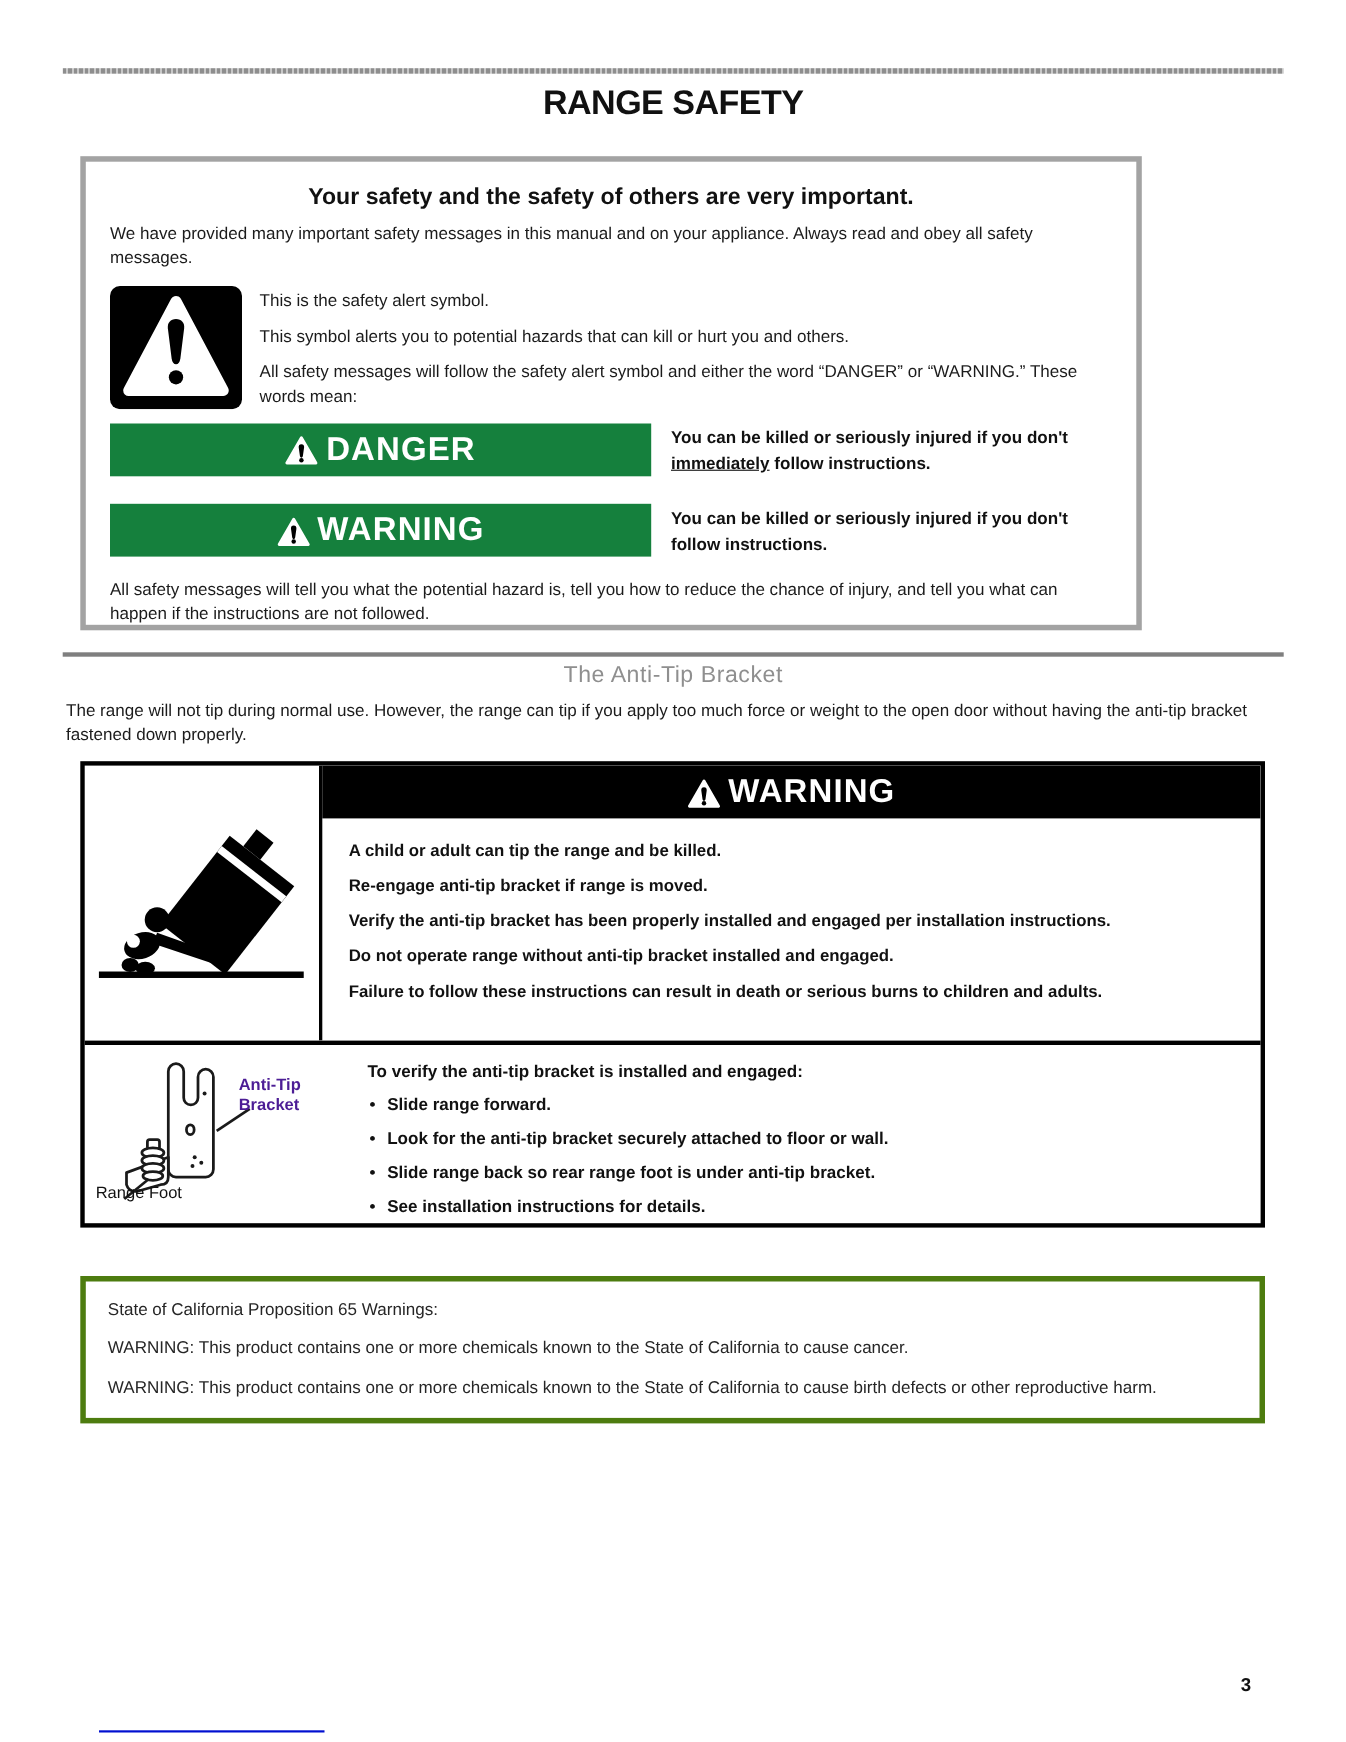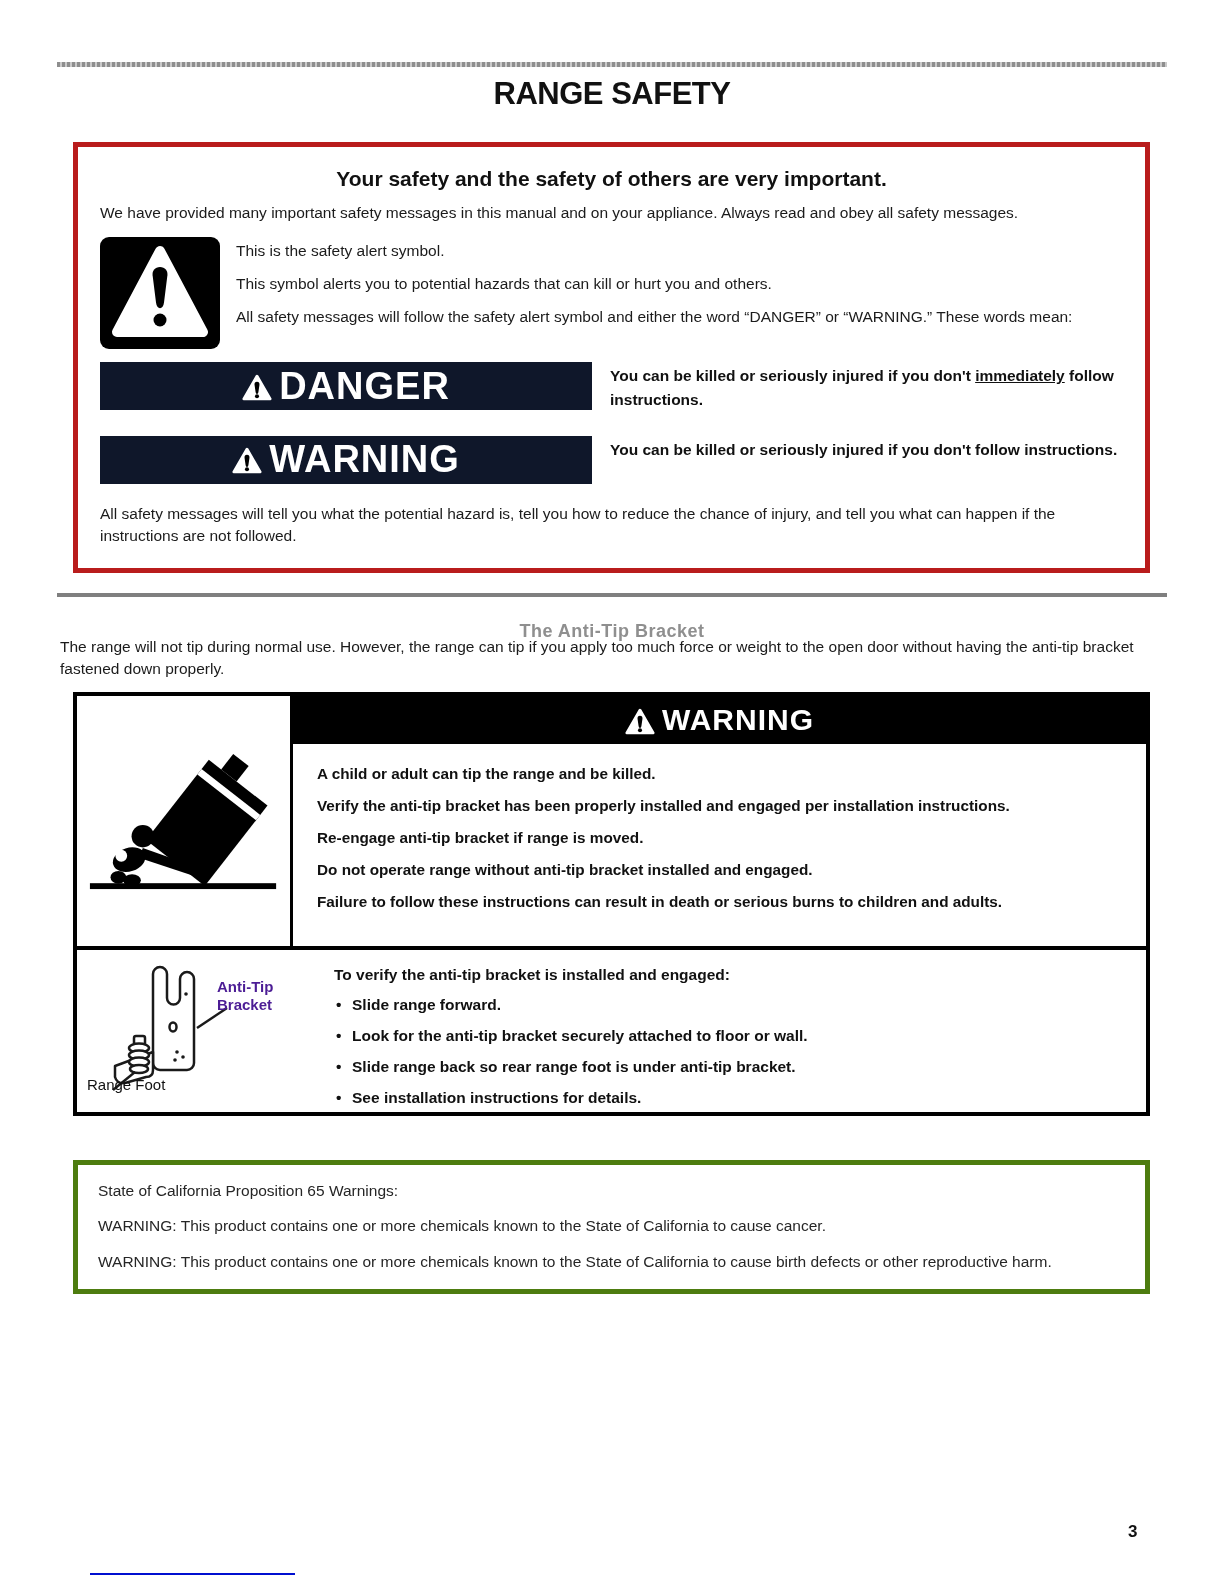--- a/index.html
+++ b/index.html
@@ -9,44 +9,44 @@
   }
   p { margin:0; }
 
   
   .top-rule { position:absolute; left:57px; top:62px; width:1110px; height:5px;
     background:repeating-linear-gradient(90deg,#8e8e8e 0 3px,#c9c9c9 3px 5px); }
   .page-title { position:absolute; top:76px; left:0; width:100%; text-align:center;
     font-size:31px; font-weight:bold; letter-spacing:-0.5px; color:#111; }
 
   
-  .safety-box { position:absolute; left:73px; top:142px; width:1077px; height:431px;
-    border:5px solid #b91c1c; box-sizing:border-box; padding:8px 22px 0; overflow:hidden; }
+  .safety-box { position:absolute; left:73px; top:142px; width:965px; height:431px;
+    border:5px solid #a3a3a3; box-sizing:border-box; padding:8px 22px 0; overflow:hidden; }
   .sb-heading { text-align:center; font-size:21px; font-weight:bold; margin-top:12px; color:#111; }
   .sb-intro { font-size:15.5px; line-height:1.45; margin-top:11px; max-width:1005px; }
   .alert-row { display:flex; margin-top:13px; }
   .alert-icon { width:120px; height:112px; flex:0 0 auto; }
   .alert-texts { margin-left:16px; font-size:15.5px; line-height:1.4; padding-top:3px; }
   .alert-texts p + p { margin-top:11px; }
   .alert-line3 { max-width:845px; }
   .signal-row { display:flex; margin-top:13px; }
   .signal-row.warning-row { margin-top:25px; }
-  .signal-bar { width:492px; height:48px; background:#0f172a; color:#fff; flex:0 0 auto;
+  .signal-bar { width:492px; height:48px; background:#15803d; color:#fff; flex:0 0 auto;
     display:flex; align-items:center; justify-content:center;
-    font-weight:bold; font-size:38px; letter-spacing:1px; }
+    font-weight:bold; font-size:30px; letter-spacing:1px; }
   .warn-tri { width:30px; height:27px; margin-right:7px; margin-top:2px; }
   .signal-text { margin-left:18px; width:535px; font-weight:bold; font-size:15.5px;
     line-height:1.5; padding-top:2px; color:#111; }
   .signal-text .u { text-decoration:underline; }
   .sb-footer { margin-top:19px; font-size:15.5px; line-height:1.45; max-width:1015px; }
 
   
   .at-rule { position:absolute; left:57px; top:593px; width:1110px; height:4px; background:#7f7f7f; }
-  .at-heading { position:absolute; top:621px; left:0; width:100%; text-align:center;
-    font-size:18px; font-weight:bold; color:#8f8f8f; letter-spacing:0.5px; }
+  .at-heading { position:absolute; top:602px; left:0; width:100%; text-align:center;
+    font-size:21px; font-weight:normal; color:#8f8f8f; letter-spacing:0.5px; }
   .at-intro { position:absolute; left:60px; top:636px; width:1106px; font-size:15.5px; line-height:1.45; }
 
   
   .tipover-box { position:absolute; left:73px; top:692px; width:1077px;
     border:4px solid #000; box-sizing:border-box; background:#fff; }
   .row1 { display:flex; height:250px; overflow:hidden; }
   .row1-left { width:213px; flex:0 0 auto; border-right:3px solid #000;
     display:flex; justify-content:center; }
   .tip-pictogram { margin-top:42px; }
   .row1-right { flex:1; display:flex; flex-direction:column; min-width:0; }
@@ -159,22 +159,22 @@
         <div class="warn-header">
           <svg class="warn-tri" viewBox="0 0 34 30">
             <path d="M17 2 L32 28 H2 Z" fill="#fff" stroke="#fff" stroke-width="3" stroke-linejoin="round"></path>
             <path d="M17 8.5 c-2 0 -3 1.3 -2.8 3.3 l1.2 8.4 c.2 1.4 .8 2.2 1.6 2.2 s1.4 -.8 1.6 -2.2 l1.2 -8.4 c.2 -2 -.8 -3.3 -2.8 -3.3 z" fill="#000"></path>
             <circle cx="17" cy="25" r="2.3" fill="#000"></circle>
           </svg>
           <span>WARNING</span>
         </div>
         <div class="hazard-content">
           <p class="hline">A child or adult can tip the range and be killed.</p>
+          <p class="hline">Re-engage anti-tip bracket if range is moved.</p>
           <p class="hline">Verify the anti-tip bracket has been properly installed and engaged per installation instructions.</p>
-          <p class="hline">Re-engage anti-tip bracket if range is moved.</p>
           <p class="hline">Do not operate range without anti-tip bracket installed and engaged.</p>
           <p class="hline">Failure to follow these instructions can result in death or serious burns to children and adults.</p>
         </div>
       </div>
     </div>
 
     <div class="row2">
       <div class="row2-left">
         <svg class="bracket-svg" width="235" height="158" viewBox="0 0 235 158">
           <g fill="#fff" stroke="#1a1a1a" stroke-width="2.5" stroke-linejoin="round">

